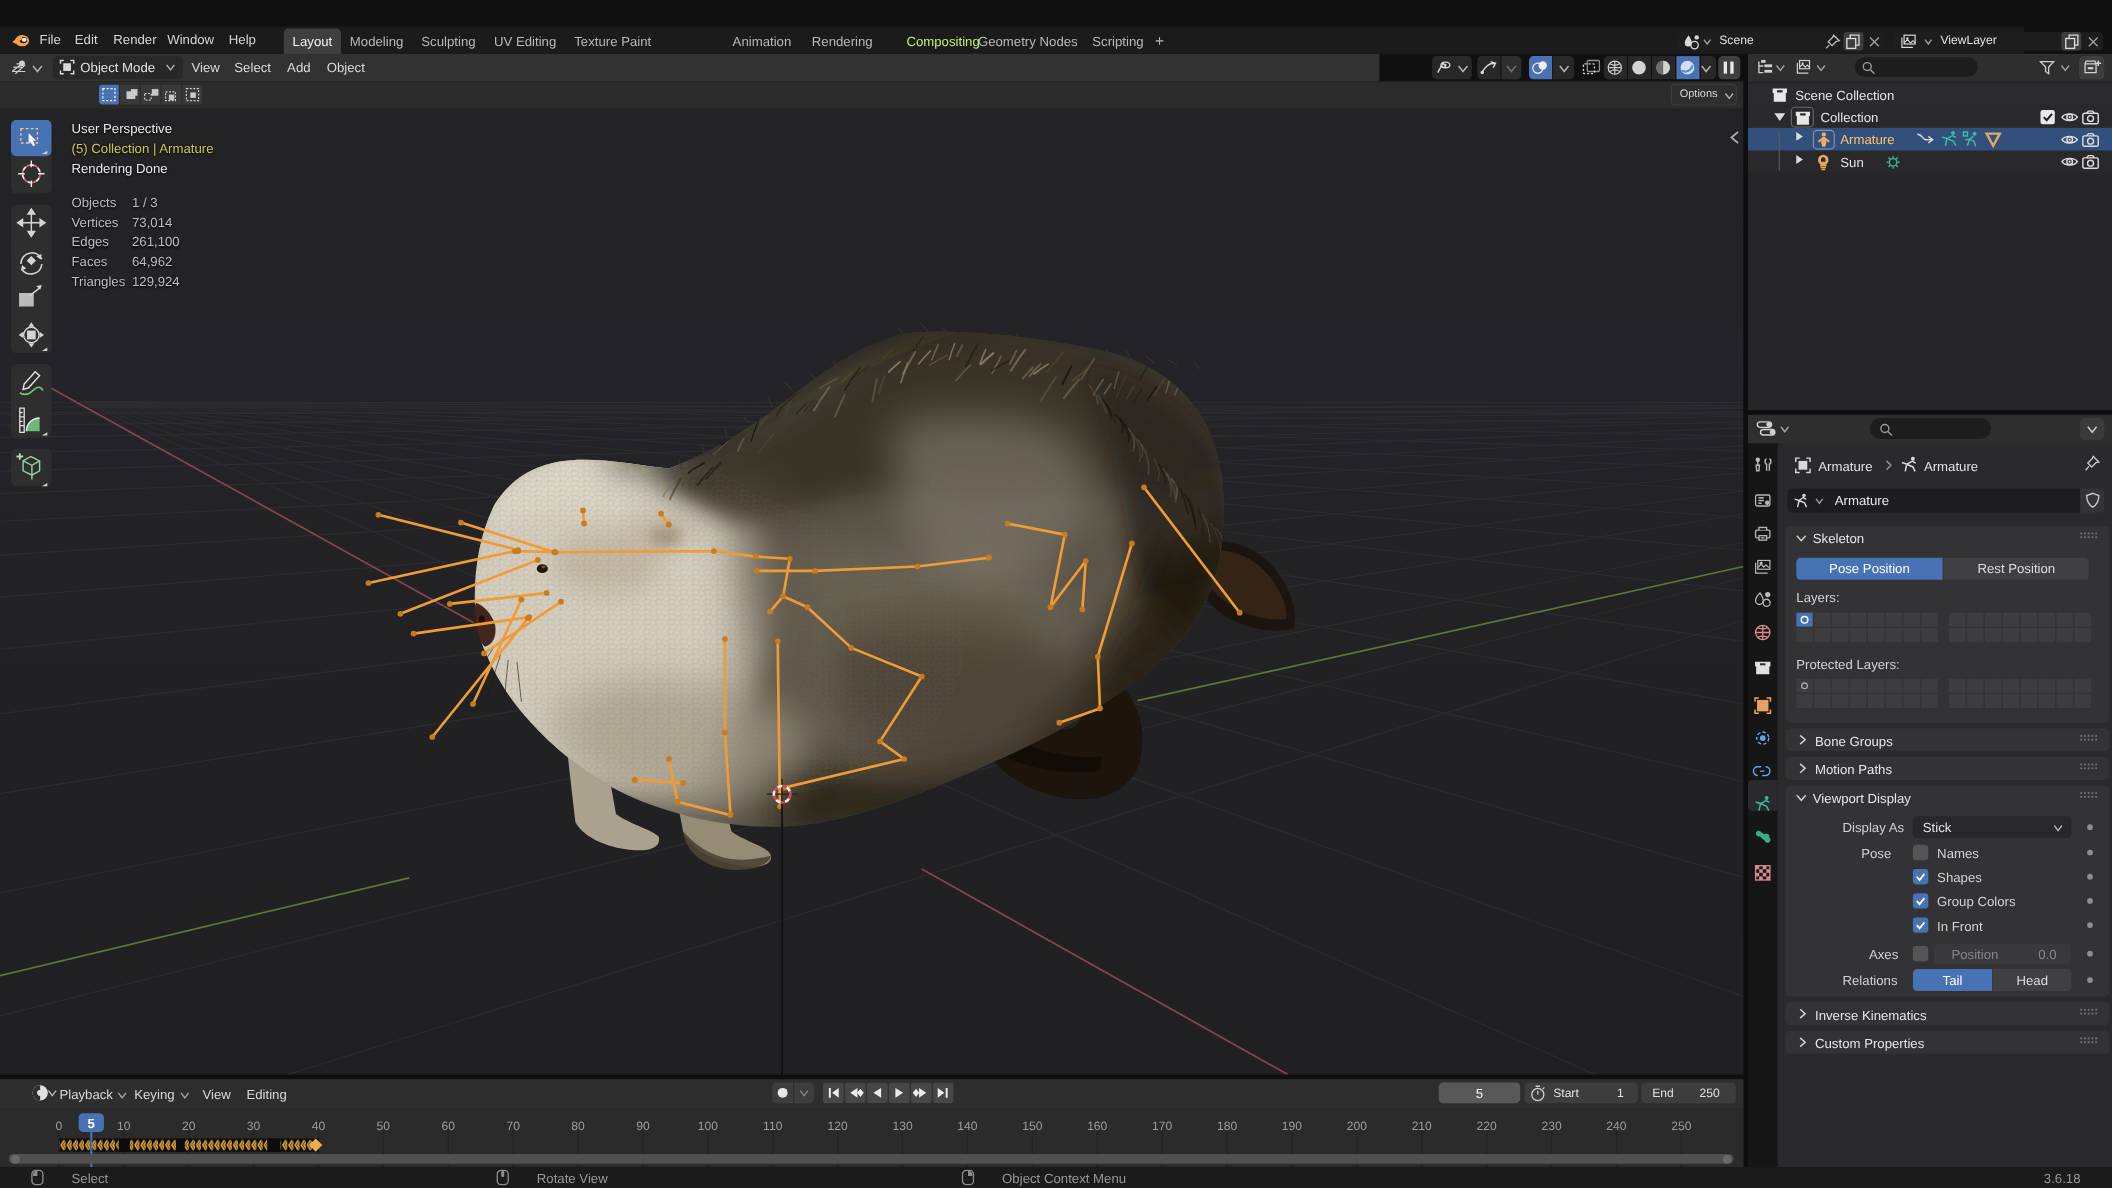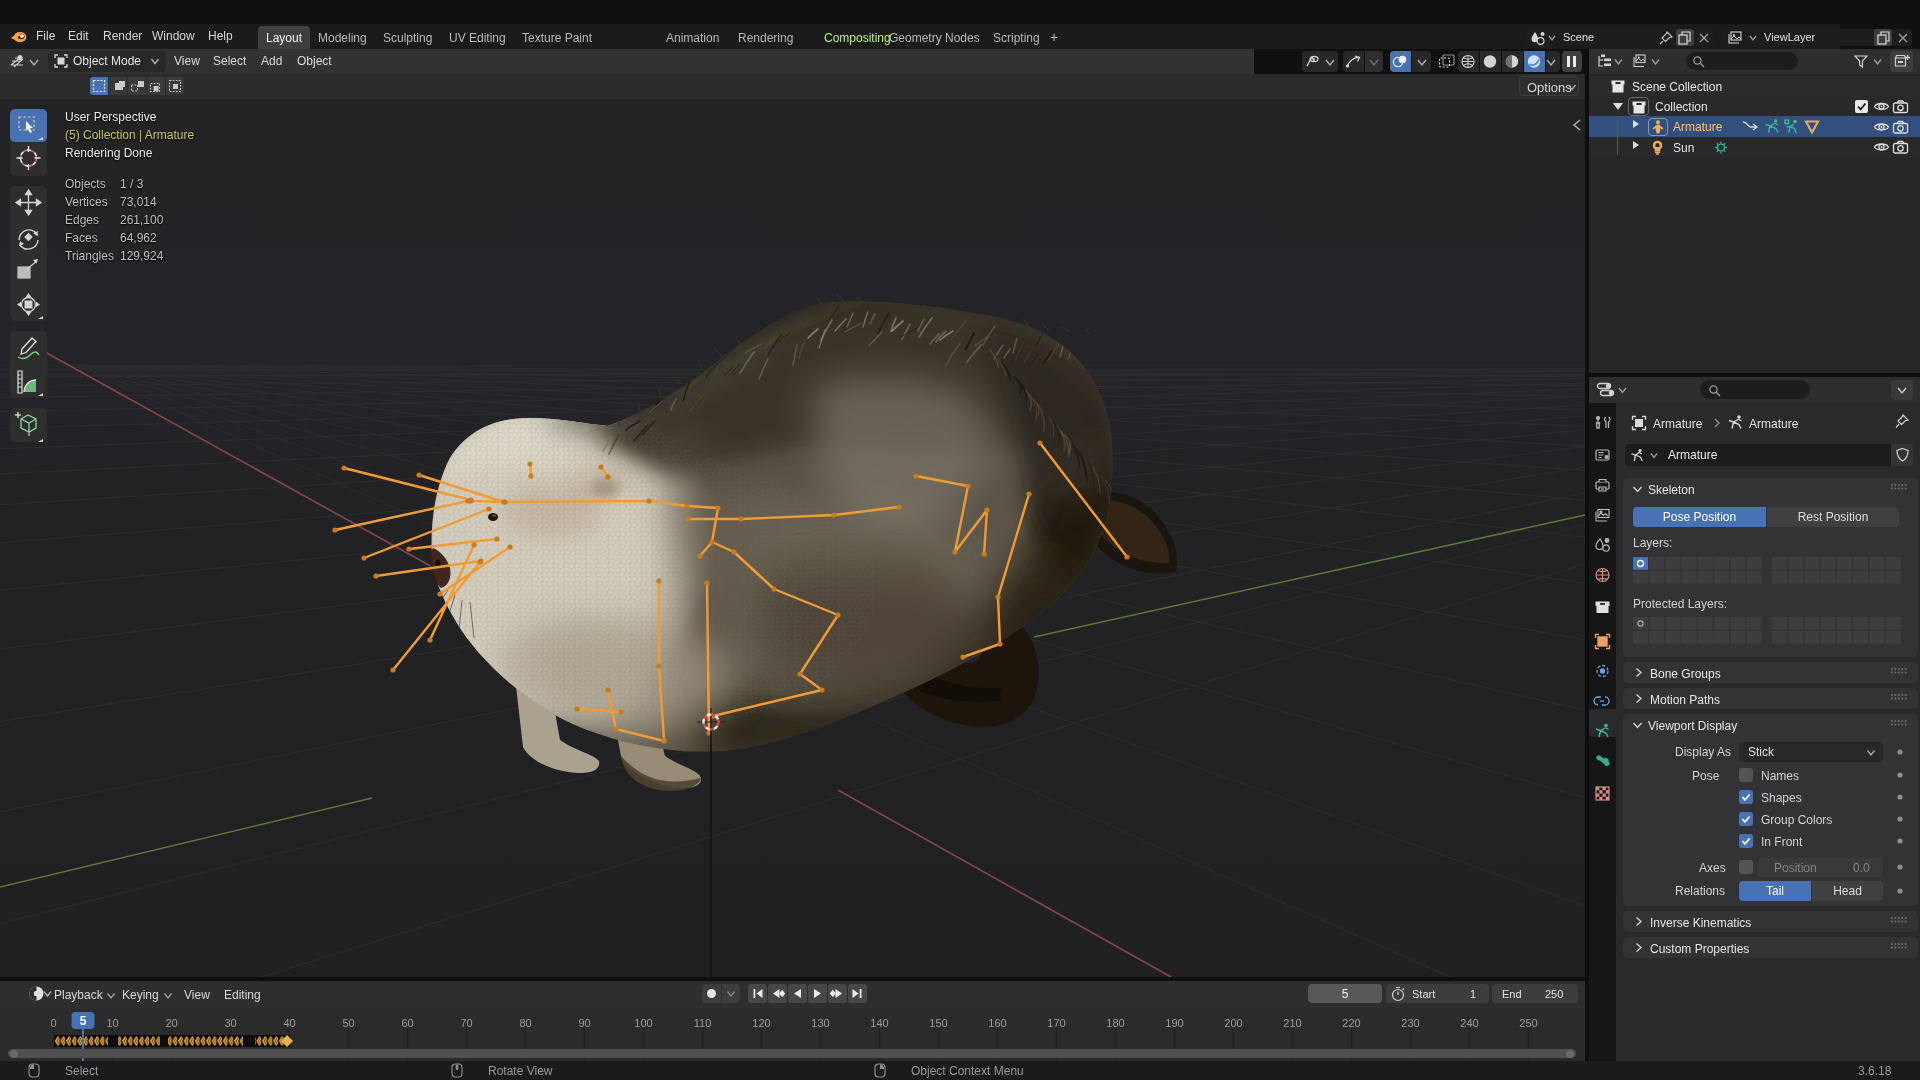--- a/index.html
+++ b/index.html
@@ -161,21 +161,21 @@
         <rect x="29" y="4" width="6" height="6" fill="#c9c9c9"></rect>
     <rect x="41.5" y="8 " width="6" height="6" fill="none" stroke="#c9c9c9" stroke-width="1.1" stroke-dasharray="1.8 1.3"></rect>
     <rect x="48" y="4" width="6" height="6" fill="#c9c9c9"></rect>
     <rect x="60.5" y="6.5" width="9" height="8" fill="none" stroke="#c9c9c9" stroke-width="1.1" stroke-dasharray="1.8 1.3"></rect>
     <rect x="63.5" y="9" width="5" height="5" fill="#c9c9c9"></rect>
     <rect x="79.5" y="3.5" width="11" height="11" fill="none" stroke="#c9c9c9" stroke-width="1.1" stroke-dasharray="1.8 1.3"></rect>
     <rect x="83" y="7" width="5" height="5" fill="#c9c9c9"></rect>
   </svg>
 
   <div class="abs" style="left:1519px;top:2px;width:60px;height:20px;background:#2e2e2e;border:1px solid #3d3d3d;border-radius:4px;"></div>
-  <div class="abs txt" style="left:1527px;top:6px;color:#d8d8d8;font-size:13px;">Options</div>
+  <div class="abs txt" style="left:1527px;top:6px;color:#d8d8d8;font-size:10px;">Options</div>
   <svg class="abs" style="left:1566px;top:7px;" width="12" height="12" viewBox="0 0 12 12">
     <path d="M2.5 4 l3.5 4.5 3.5-4.5" fill="none" stroke="#b0b0b0" stroke-width="1.3"></path>
   </svg>
 </div>
 
 <div id="vp" class="abs" style="left:0;top:99px;width:1585px;height:878px;background:#222224;overflow:hidden;">
   <svg width="1585" height="878" viewBox="0 99 1585 878">
   <defs>
     <linearGradient id="bgg" x1="0" y1="0" x2="0" y2="1">
       <stop offset="0" stop-color="#232326"></stop>

